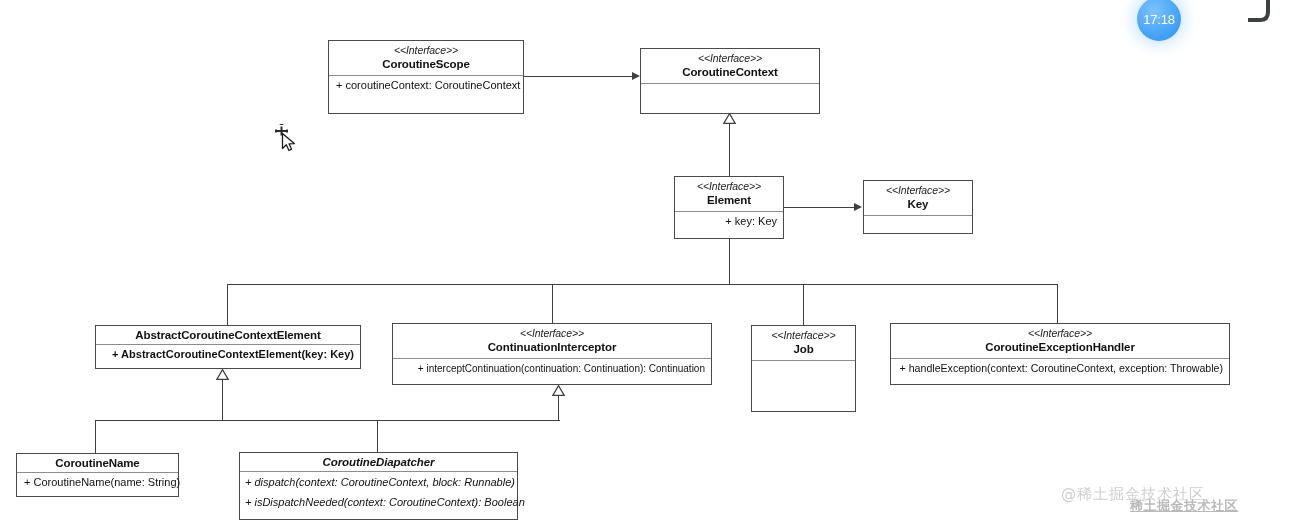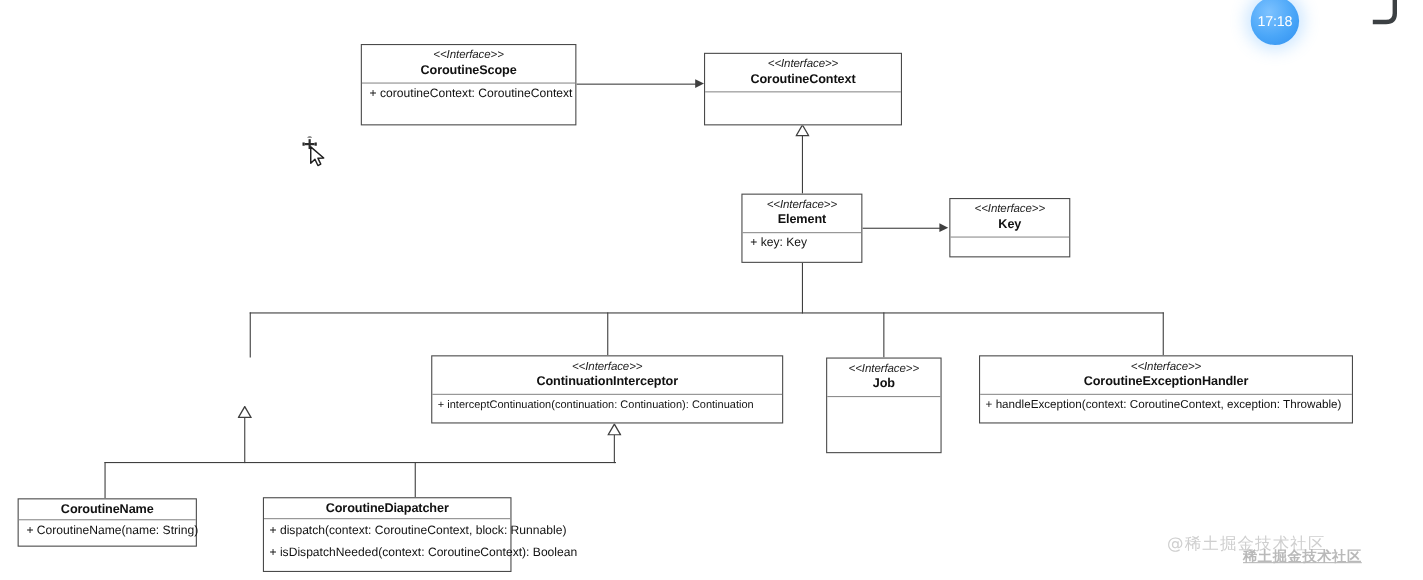--- a/index.html
+++ b/index.html
@@ -54,21 +54,21 @@
   .uml-compartment {
     box-sizing: border-box;
   }
   .uml-member {
     box-sizing: border-box;
     padding: 2px 6px 2px 7px;
     font-size: 11px;
     line-height: 15px;
     color: #111111;
     white-space: nowrap;
-    text-align: left;
+    text-align: right;
   }
   .uml-member.bold {
     font-weight: bold;
   }
   .uml-member.empty {
     height: 22px;
   }
 
   
   .edge {
@@ -209,20 +209,28 @@
   <div class="uml-box" style="left:863px; top:180px; width:110px; height:54px;">
     <div class="uml-head">
       <span class="stereotype">&lt;&lt;Interface&gt;&gt;</span>
       <span class="uml-name">Key</span>
     </div>
     <div class="uml-compartment">
       <div class="uml-member empty" style="height:16px;"></div>
     </div>
   </div>
 
+  <div class="uml-box" style="left:95px; top:325px; width:266px; height:44px;">
+    <div class="uml-head" style="padding-top:2px;padding-bottom:2px;">
+      <span class="uml-name">AbstractCoroutineContextElement</span>
+    </div>
+    <div class="uml-compartment">
+      <div class="uml-member bold">+ AbstractCoroutineContextElement(key: Key)</div>
+    </div>
+  </div>
 
   <div class="uml-box" style="left:392px; top:323px; width:320px; height:62px;">
     <div class="uml-head">
       <span class="stereotype">&lt;&lt;Interface&gt;&gt;</span>
       <span class="uml-name">ContinuationInterceptor</span>
     </div>
     <div class="uml-compartment">
       <div class="uml-member" style="padding-left:5px;font-size:10px;">+ interceptContinuation(continuation: Continuation): Continuation</div>
     </div>
   </div>
@@ -246,21 +254,21 @@
 
   <div class="uml-box" style="left:16px; top:453px; width:163px; height:44px;">
     <div class="uml-head" style="padding-top:2px;padding-bottom:2px;">
       <span class="uml-name">CoroutineName</span>
     </div>
     <div class="uml-compartment">
       <div class="uml-member">+ CoroutineName(name: String)</div>
     </div>
   </div>
 
-  <div class="uml-box" style="left:239px; top:452px; width:226px; height:68px;">
+  <div class="uml-box" style="left:239px; top:452px; width:279px; height:68px;font-style:italic;">
     <div class="uml-head" style="padding-top:2px;padding-bottom:2px;">
       <span class="uml-name">CoroutineDiapatcher</span>
     </div>
     <div class="uml-compartment">
       <div class="uml-member" style="padding:2px 5px;line-height:16px;">+ dispatch(context: CoroutineContext, block: Runnable)</div>
       <div class="uml-member" style="padding:2px 5px;line-height:16px;">+ isDispatchNeeded(context: CoroutineContext): Boolean</div>
     </div>
   </div>
 
   <div class="time-badge" style="left:1137px; top:-3px; background:radial-gradient(circle at 38% 32%, #7dc2ff 0%, #4aa6f8 55%, #2f8ff0 100%);">

